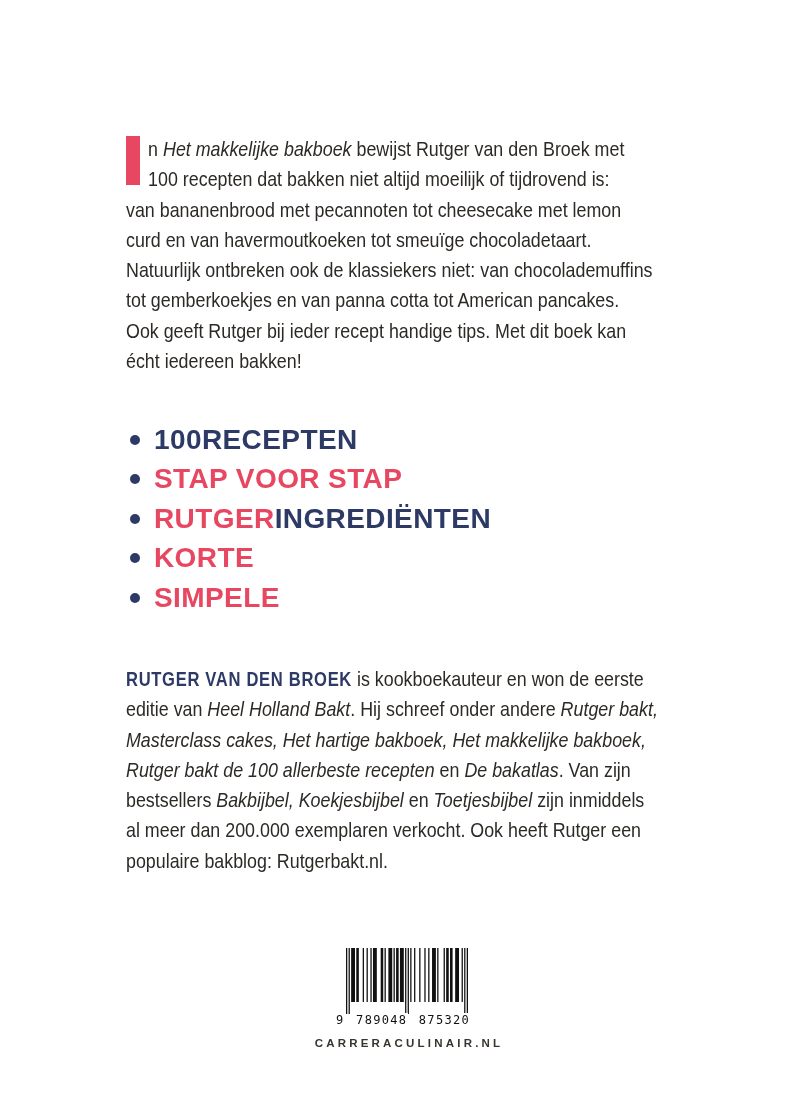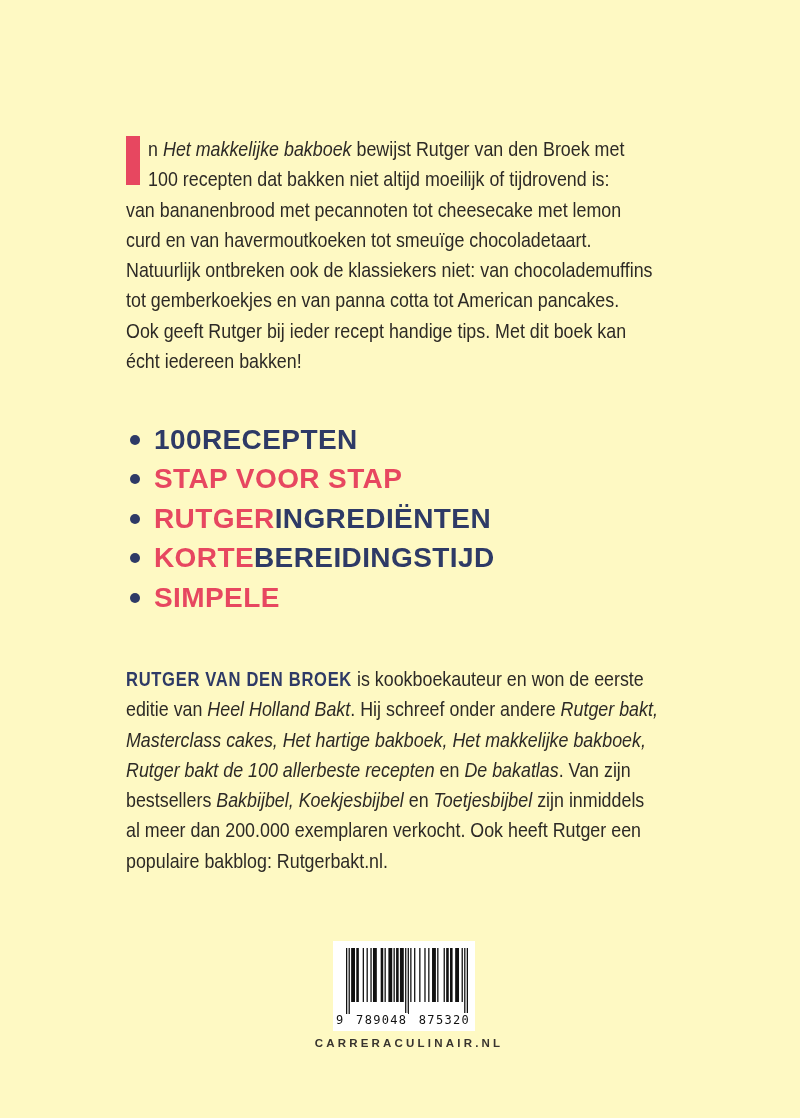--- a/index.html
+++ b/index.html
@@ -1,20 +1,20 @@
 <!DOCTYPE html>
 <html><head>
 <meta charset="utf-8">
 <style>
   html, body { margin: 0; padding: 0; background: #f0eae0; }
   .cover {
     position: relative;
     width: 800px;
     height: 1118px;
-    background: #fef9c3;
+    background: #ffffff;
     overflow: hidden;
     font-family: "Liberation Sans", sans-serif;
   }
   
   .prose {
     position: absolute;
     color: #2d2a26;
     font-size: 21px;
     transform: scaleX(0.85);
     transform-origin: 0 0;
@@ -133,21 +133,20 @@
         <span class="hl-red">STAP VOOR STAP</span>
       </li>
       <li>
         <span class="dot"></span>
         <span class="hl-red">RUTGER</span>
         <span class="hl-navy"> INGREDIËNTEN</span>
       </li>
       <li>
         <span class="dot"></span>
         <span class="hl-red">KORTE</span>
-        <span class="hl-navy"> BEREIDINGSTIJD</span>
       </li>
       <li>
         <span class="dot"></span>
         <span class="hl-red">SIMPELE</span>
       </li>
     </ul>
 
   <div class="prose bio">
       <div class="line"><span class="seg-bn">RUTGER VAN DEN BROEK</span><span class="seg-n"> is kookboekauteur en won de eerste</span></div>
       <div class="line"><span class="seg-n">editie van </span><span class="seg-i">Heel Holland Bakt</span><span class="seg-n">. Hij schreef onder andere </span><span class="seg-i">Rutger bakt,</span></div>

